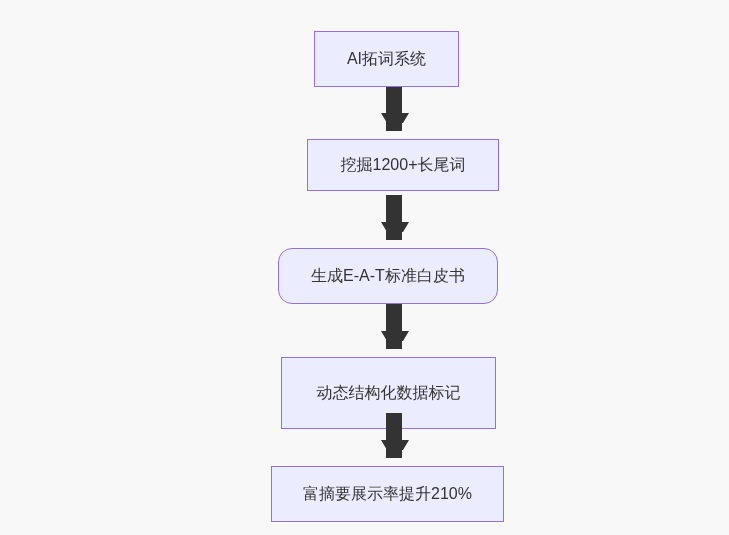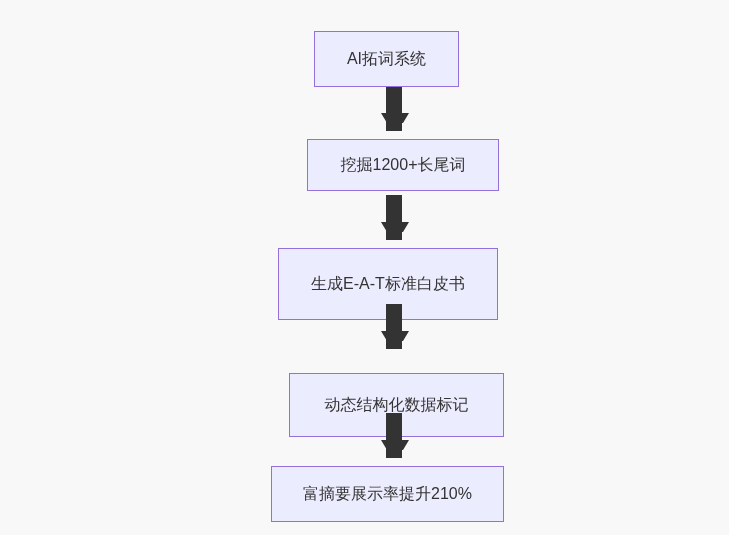--- a/index.html
+++ b/index.html
@@ -21,22 +21,22 @@
     display: flex;
     align-items: center;
     justify-content: center;
     color: var(--text, #333333);
     font-size: 16px;
     line-height: 1;
     white-space: nowrap;
   }
   .n0 { left: 298px; top: 15px;  width: 145px; height: 56px; }
   .n1 { left: 275px; top: 123px; width: 192px; height: 52px; margin-left: 16px; }
-  .n2 { left: 262px; top: 232px; width: 220px; height: 72px; }
-  .n3 { left: 273px; top: 341px; width: 215px; height: 64px; margin-top: 16px; }
+  .n2 { left: 262px; top: 232px; width: 220px; height: 56px; border-radius: 14px; }
+  .n3 { left: 265px; top: 341px; width: 215px; height: 72px; }
   .n4 { left: 255px; top: 450px; width: 233px; height: 56px; }
 
   .edge { position: absolute; left: 365px; width: 12px; }
   .e0 { top: 71px;  height: 52px; }
   .e1 { top: 179px; height: 53px; }
   .e2 { top: 288px; height: 53px; }
   .e3 { top: 397px; height: 53px; }
   .edge-line {
     position: absolute;
     left: 5px; top: 0; bottom: 8px;

